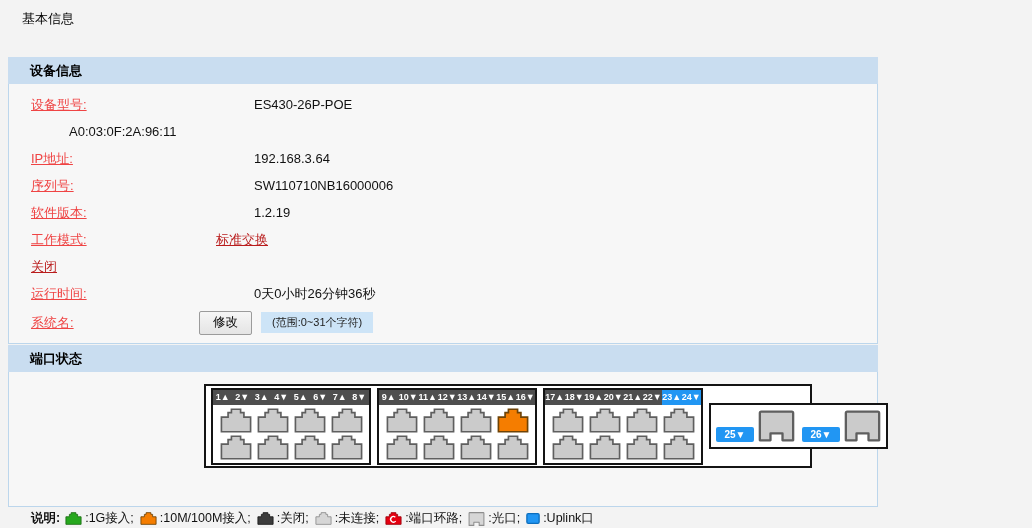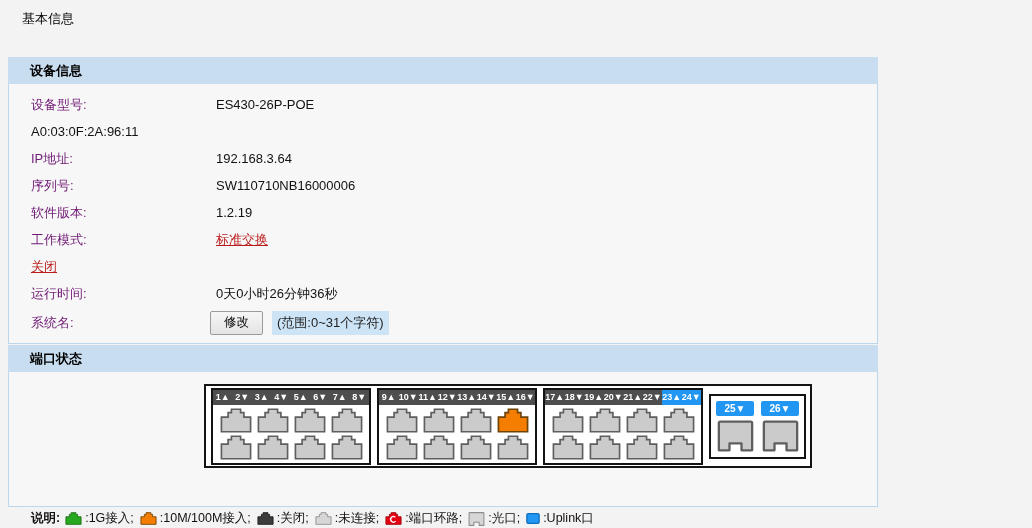--- a/index.html
+++ b/index.html
@@ -10,48 +10,48 @@
     color:#111;overflow:hidden;
   }
   .page-title{position:absolute;left:22px;top:10px;font-size:13px;font-weight:normal;color:#000;}
   .panel{position:absolute;left:8px;width:870px;}
   .panel-header{height:27px;background:#c9ddf0;display:flex;align-items:center;
     padding-left:22px;font-size:13px;font-weight:bold;color:#000;box-sizing:border-box;}
   .panel-body{background:#f7f7f7;border:1px solid #bcd6ec;border-top:none;box-sizing:border-box;}
   #device-panel{top:57px;}
   #device-body{padding-top:7px;padding-bottom:5px;}
   .info-row{height:27px;display:flex;align-items:center;padding-left:22px;font-size:13px;}
-  .info-label{width:185px;color:#701a75;flex:none;}
-  .info-value{color:#111;}
+  .info-label{width:185px;color:#ef4444;flex:none;text-decoration:underline;}
+  .info-value{color:#111;margin-left:38px;}
   .info-link{color:#b91c1c;text-decoration:underline;cursor:pointer;}
   .sysname-row{height:31px;}
   .sysname-row .info-label{width:159px;}
   .sysname-input{width:100px;height:20px;border:1px solid #828282;background:#fff;
     font-size:12.5px;padding:0 4px;font-family:inherit;}
-  .modify-btn{margin-left:20px;height:24px;padding:0 13px;font-size:12.5px;
+  .modify-btn{margin-left:9px;height:24px;padding:0 13px;font-size:12.5px;
     background:linear-gradient(#f6f6f6,#e4e4e4);border:1px solid #9b9b9b;border-radius:2px;
     font-family:inherit;cursor:pointer;}
-  .range-hint{margin-left:9px;background:#cde4f7;padding:3px 5px;font-size:13px;color:#222;}
+  .range-hint{margin-left:9px;background:#cde4f7;padding:3px 11px;font-size:11px;color:#222;}
   #port-panel-sec{top:345px;}
   #port-body{height:135px;position:relative;}
   .port-panel{position:absolute;left:195px;top:12px;width:608px;height:84px;
     border:2px solid #141414;background:#fff;display:flex;align-items:center;
     padding:2px 5px;gap:6px;box-sizing:border-box;}
   .port-group{border:2px solid #141414;width:160px;background:#fff;flex:none;box-sizing:border-box;}
   .group-header{height:15px;background:#4e4e4e;display:flex;}
   .hcell{flex:1;color:#fff;font-size:9px;font-weight:bold;text-align:center;line-height:15px;
     white-space:nowrap;overflow:hidden;}
   .hcell.uplink{background:#2196f3;}
   .group-ports{display:grid;grid-template-columns:repeat(4,1fr);gap:2px 2px;
     padding:3px 5px;justify-items:center;}
   .port{line-height:0;}
   .port svg{width:32px;height:25px;display:block;}
   .sfp-group{border:2px solid #141414;background:#fff;padding:5px 5px;display:flex;gap:7px;
     flex:none;box-sizing:border-box;}
-  .sfp-col{display:flex;flex-direction:column;gap:4px;align-items:center;}
+  .sfp-col{display:flex;flex-direction:row;gap:4px;align-items:flex-end;}
   .sfp-chip{width:38px;height:15px;background:#2196f3;color:#fff;font-size:10px;
     font-weight:bold;text-align:center;line-height:15px;border-radius:2px;}
   .sfp-icon{line-height:0;}
   .sfp-icon svg{width:37px;height:32px;display:block;}
   .legend{position:absolute;left:22px;top:107px;display:flex;align-items:center;
     font-size:12.5px;color:#111;white-space:nowrap;margin-top:31px;}
   .legend-title{font-weight:bold;margin-right:5px;}
   .legend-item{display:flex;align-items:center;margin-right:6px;}
   .legend-icon{margin-right:3px;line-height:0;}
   .legend-icon svg{display:block;}

